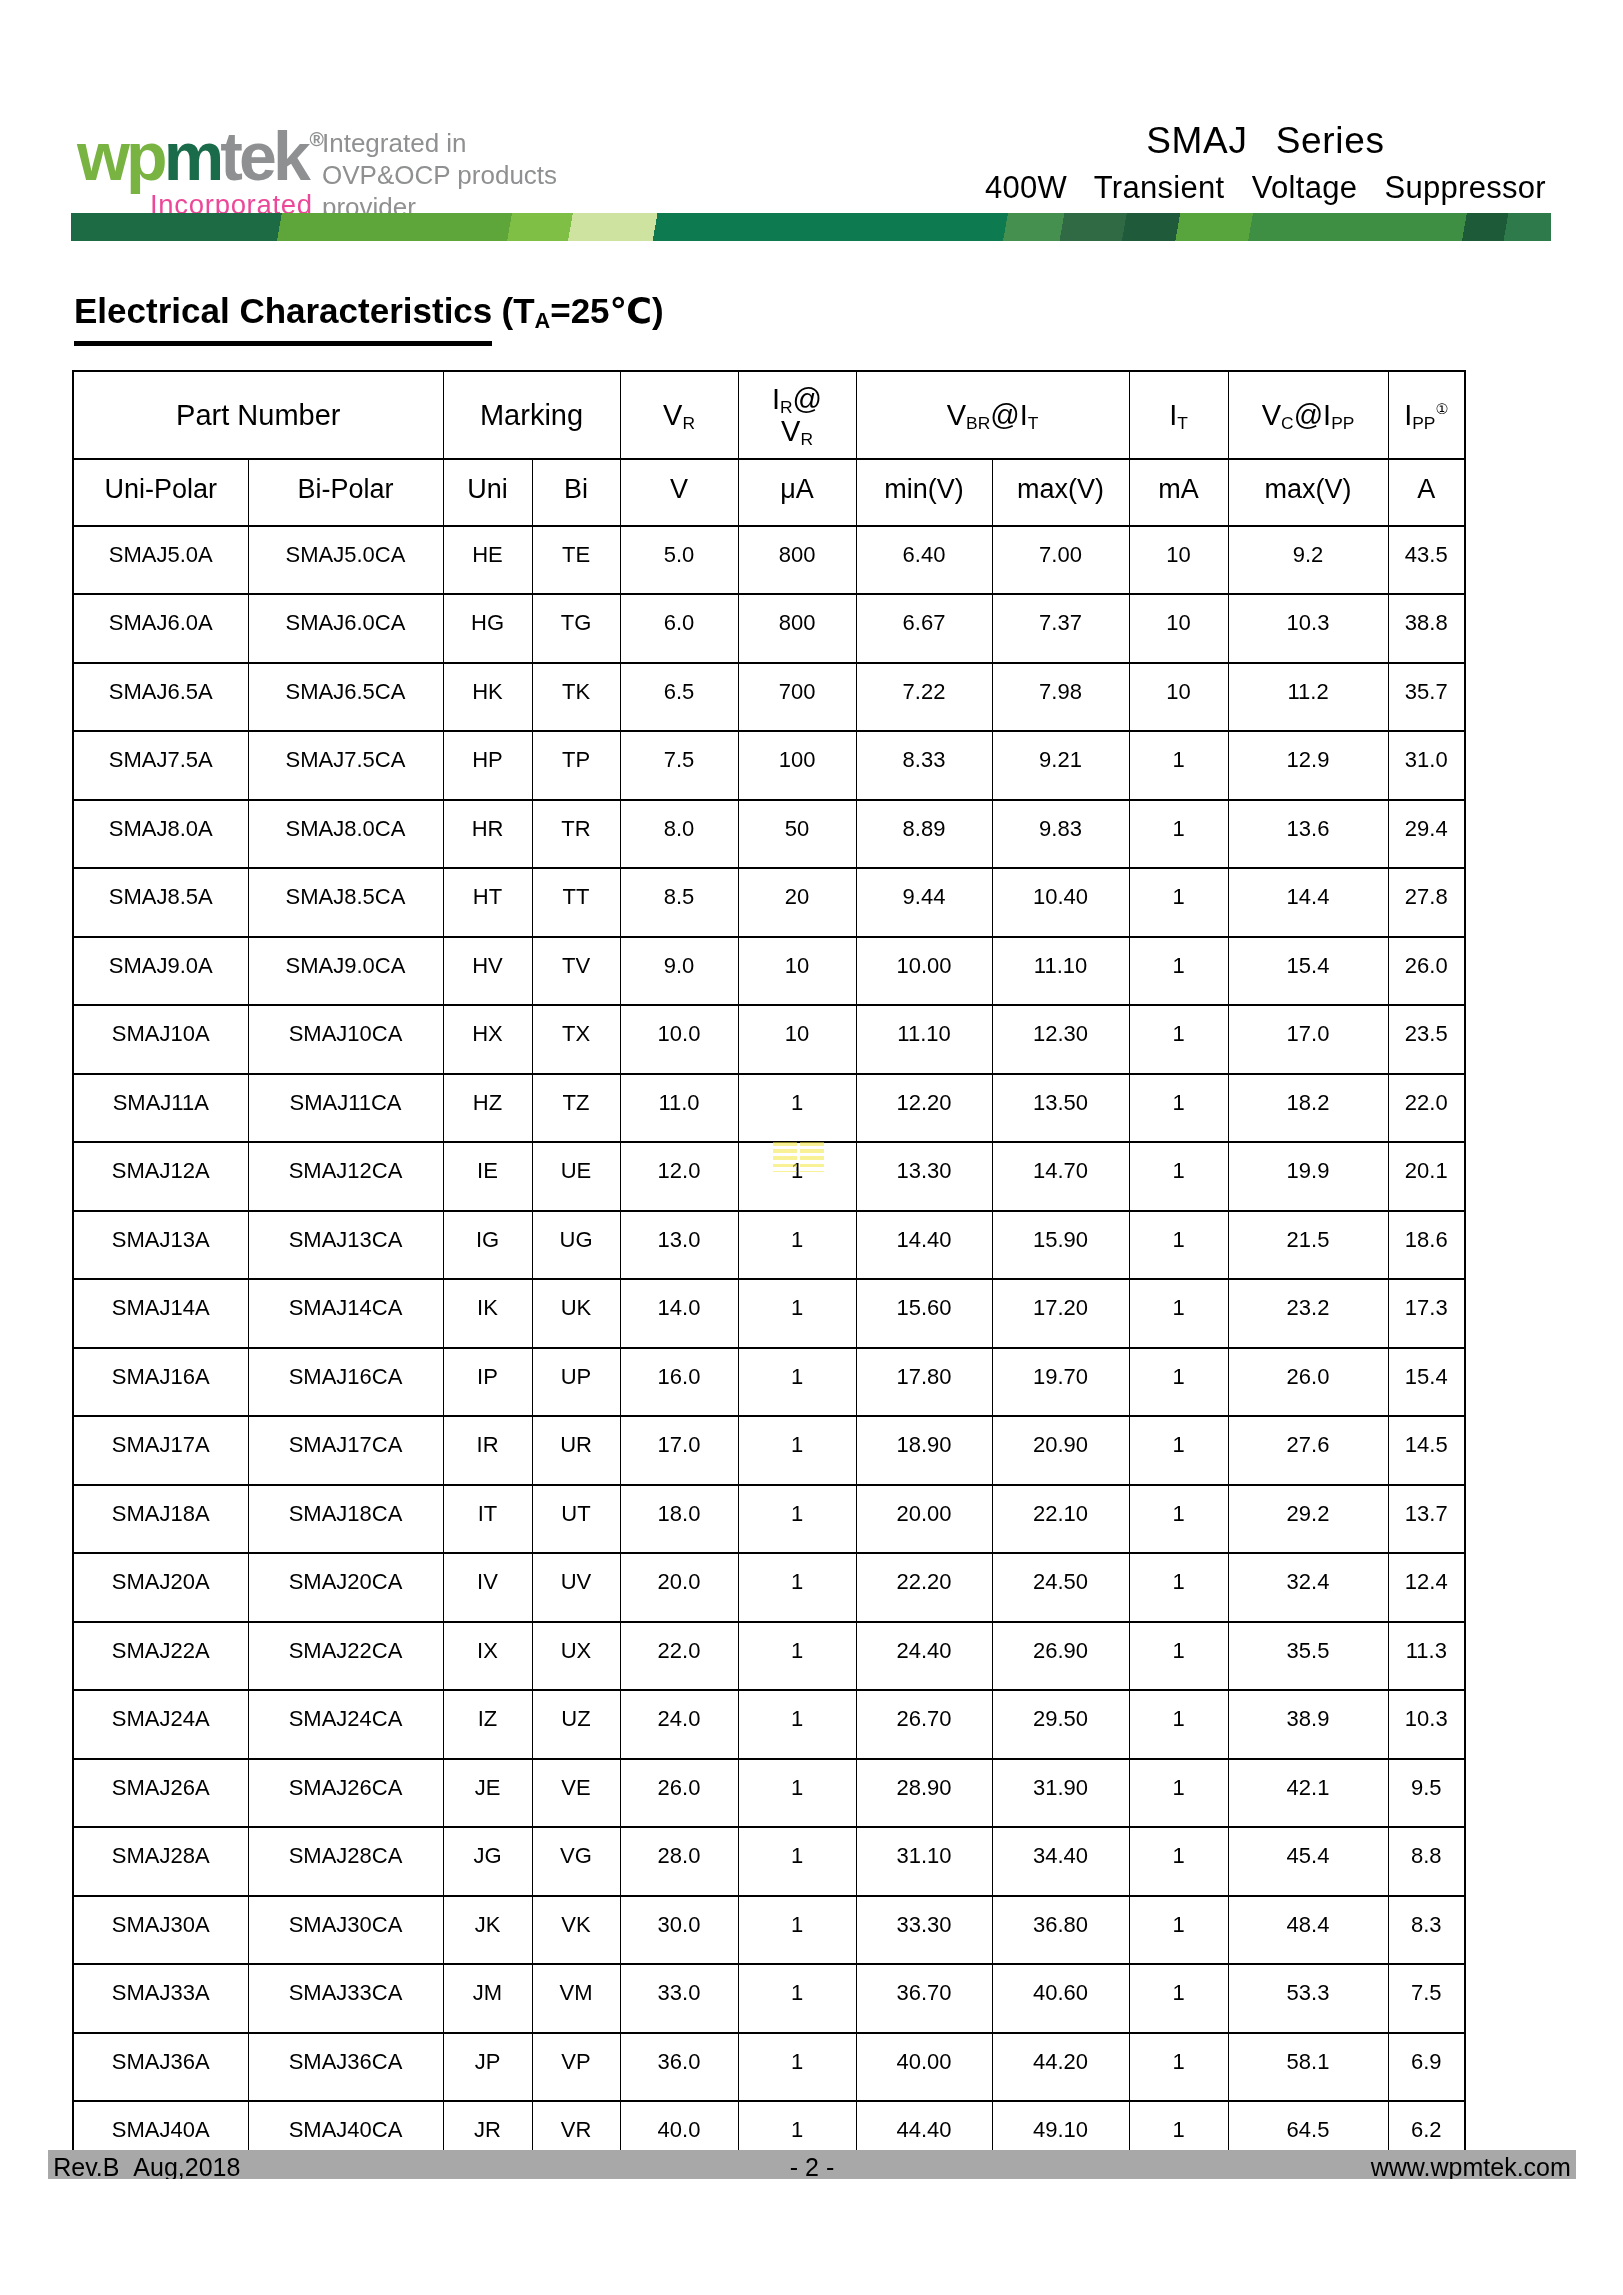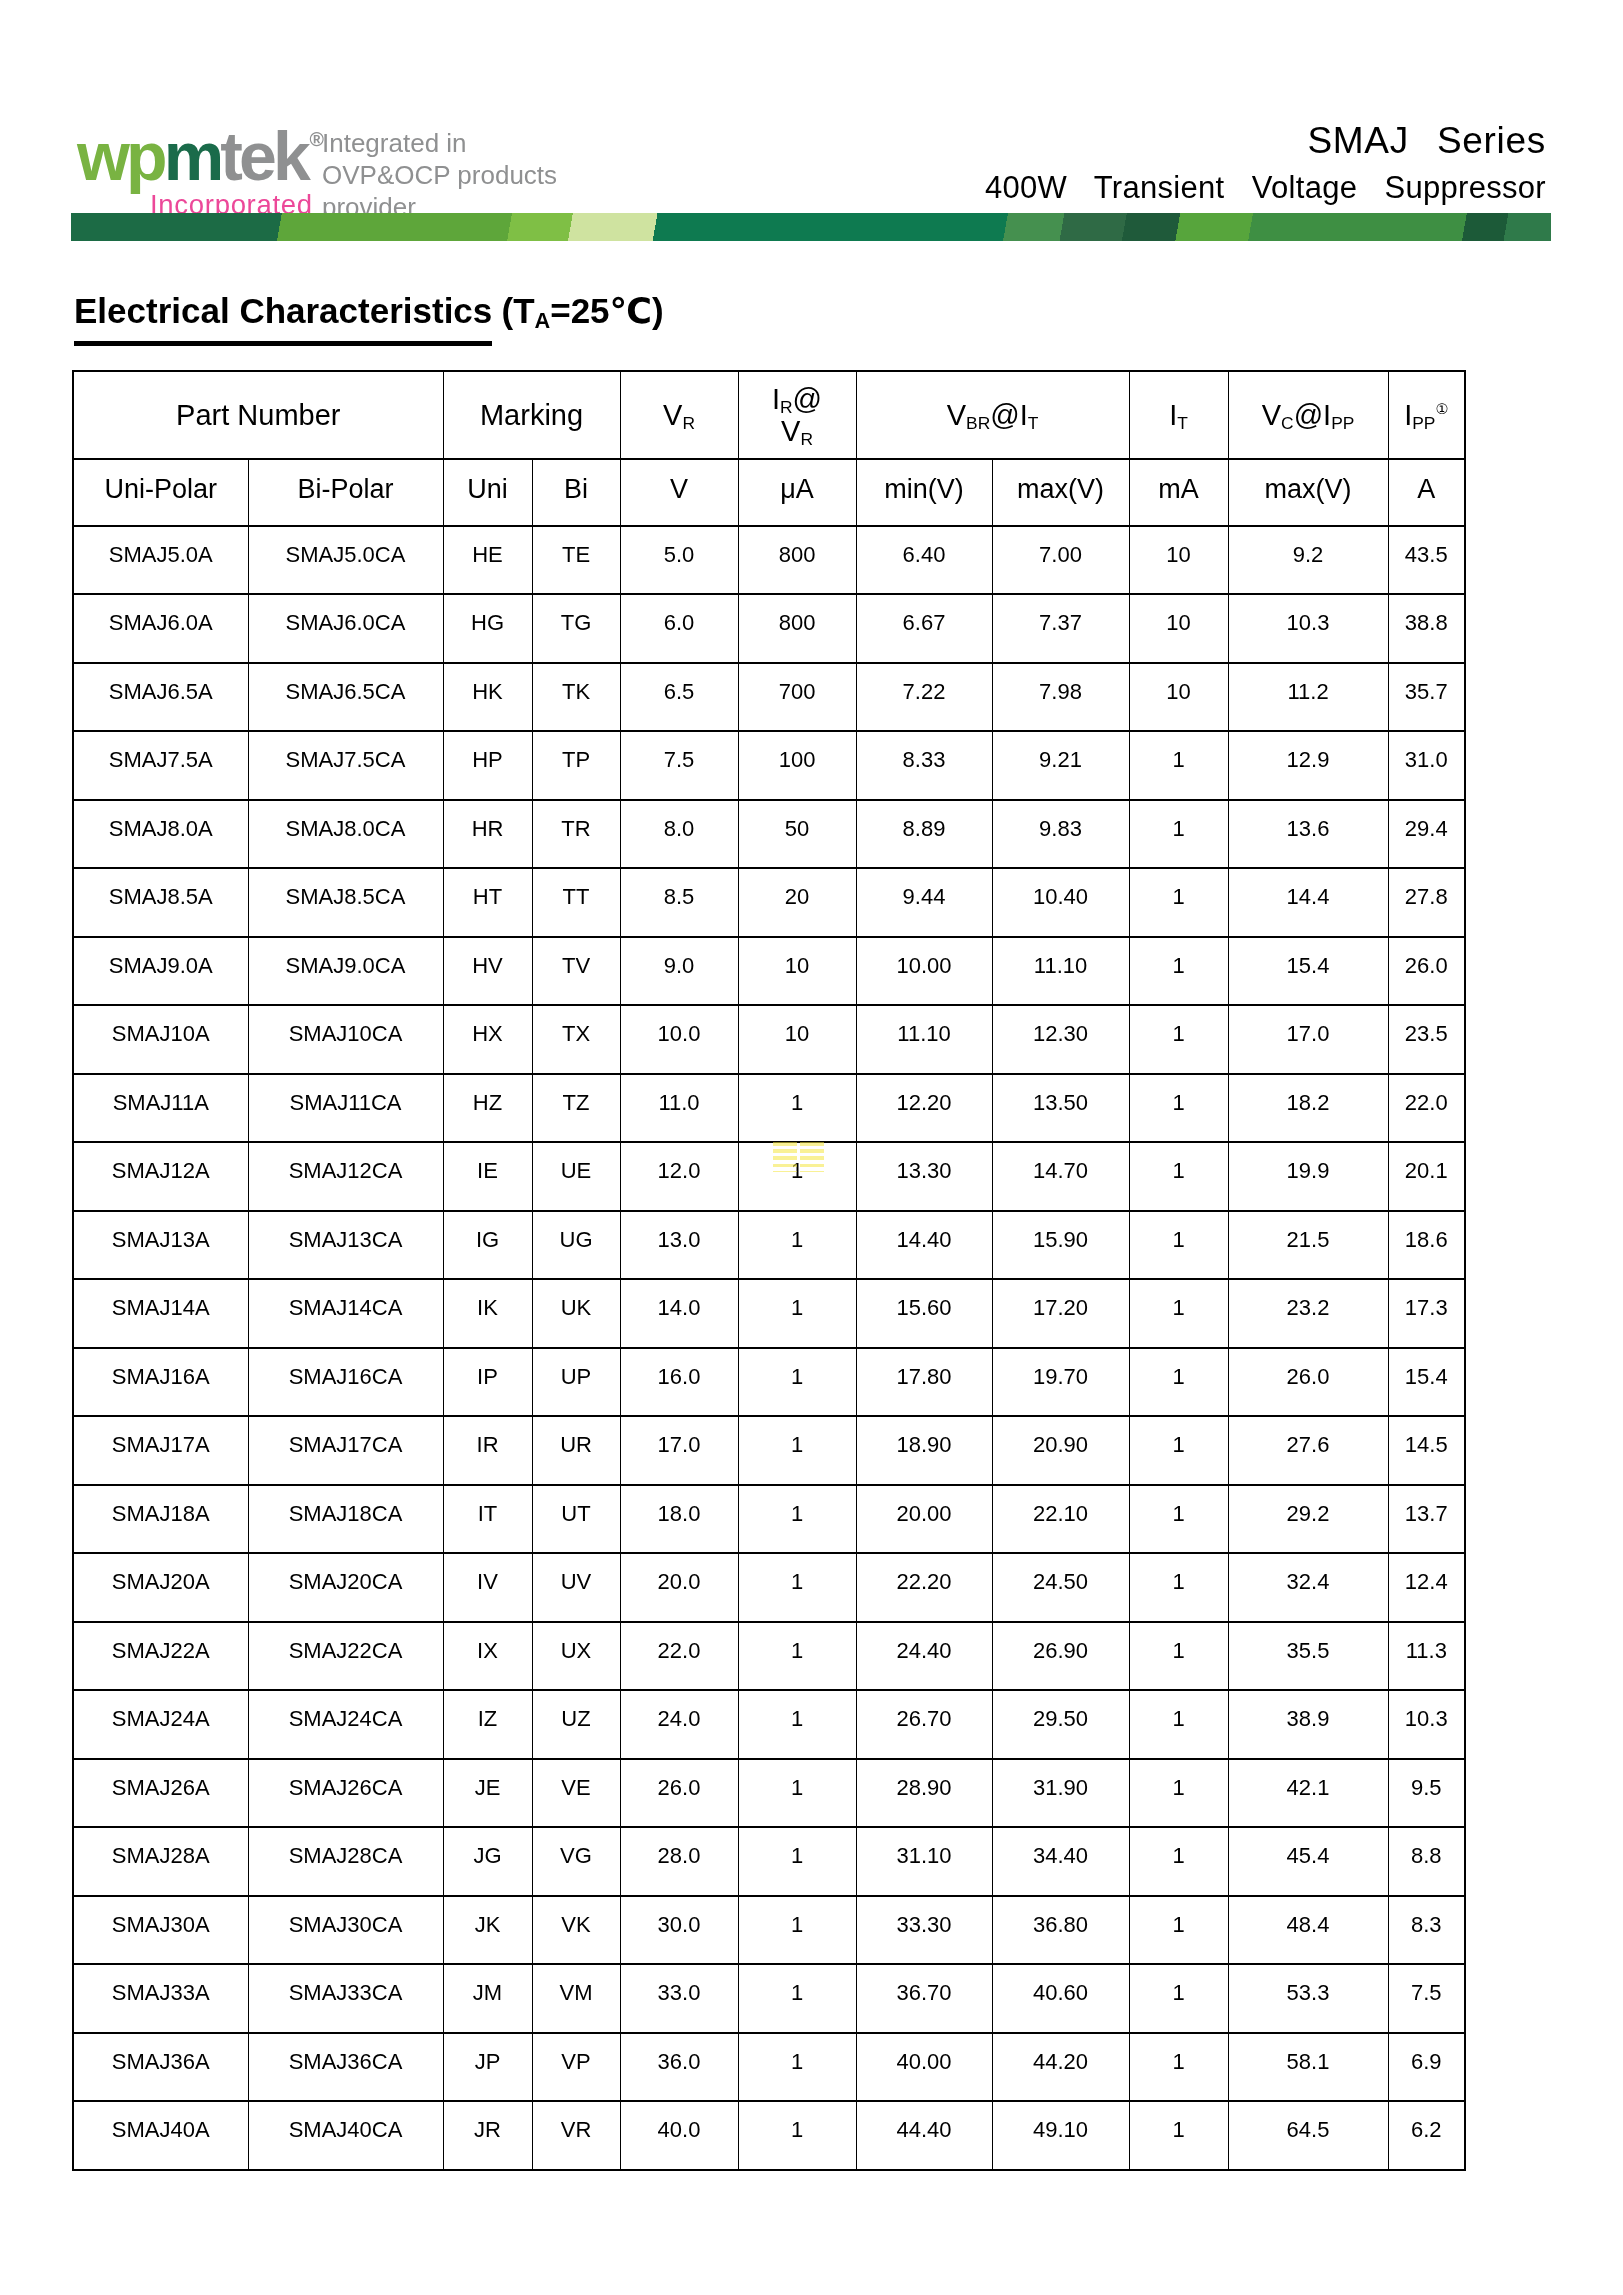--- a/index.html
+++ b/index.html
@@ -8,21 +8,21 @@
 
   
   .logo{position:absolute;left:77px;top:124px;}
   .logo-main{font-size:68px;font-weight:bold;letter-spacing:-3.9px;line-height:0.95;}
   .lg-light{color:#79b342;}
   .lg-dark{color:#1a6b4a;}
   .lg-gray{color:#8f9091;}
   .lg-reg{font-size:19.6px;color:#8f9091;position:relative;top:-34px;left:2.6px;letter-spacing:0;}
   .logo-sub{margin-top:0px;margin-left:73px;font-size:27.5px;color:#ec4899;letter-spacing:0.7px;}
   .tagline{position:absolute;left:322px;top:127px;font-size:26px;color:#8f9091;line-height:32px;}
-  .doc-title{position:absolute;right:77px;top:120px;text-align:right;}
+  .doc-title{position:absolute;right:77px;top:120px;text-align:center;}
   .series{font-size:37px;word-spacing:17px;letter-spacing:0.7px;}
   .subtitle{font-size:31px;word-spacing:18.3px;margin-top:7.9px;letter-spacing:0.3px;}
 
   
   .banner{position:absolute;left:71px;top:213px;width:1480px;height:27.5px;
     background:linear-gradient(100deg,
       #1c6b45 0%,#1c6b45 14.2%,
       #5ea63a 14.2%,#5ea63a 29.7%,
       #7fbf45 29.7%,#7fbf45 33.8%,
       #cfe3a0 33.8%,#cfe3a0 39.5%,
@@ -446,15 +446,20 @@
           <td>64.5</td>
           <td>6.2</td>
         </tr>
       </tbody>
   </table>
 
   <div class="watermark">
     <span class="wm-b"></span><span class="wm-b"></span>
   </div>
 
+  <div class="footer">
+    <span class="f-left">Rev.B_Aug,2018</span>
+    <span class="f-center">- 2 -</span>
+    <span class="f-right">www.wpmtek.com</span>
+  </div>
 
 </div>
 
 
 </body></html>

